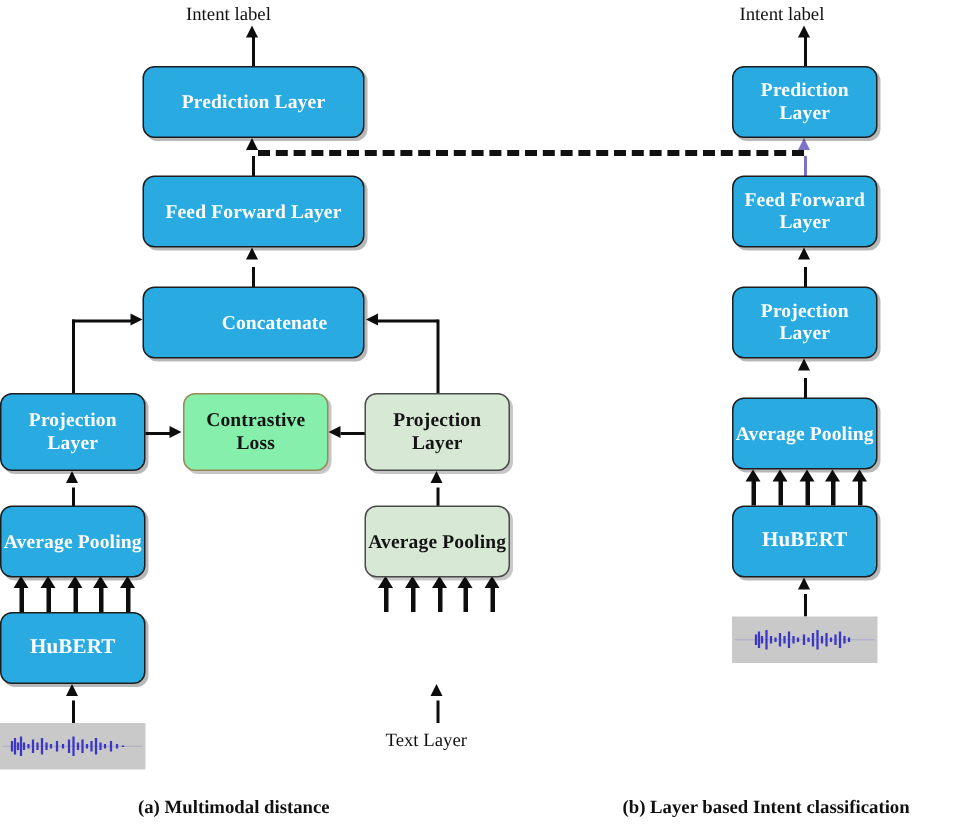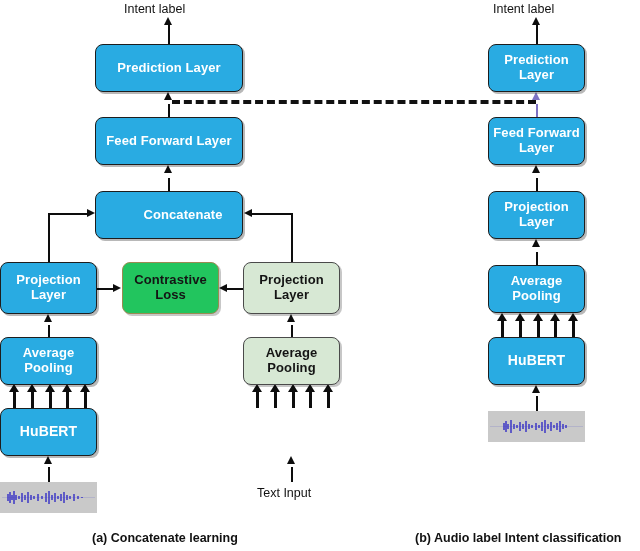--- a/index.html
+++ b/index.html
@@ -1,17 +1,17 @@
 <!DOCTYPE html>
 <html><head>
 <meta charset="utf-8">
 <style>
   html,body{margin:0;padding:0;background:#ffffff;}
   body{width:640px;height:551px;font-family:"Liberation Sans",sans-serif;overflow:hidden;}
-  #stage{position:relative;width:640px;height:405px;}
+  #stage{position:relative;width:640px;height:405px;font-family:Liberation Serif, serif;}
 
   
   .box{
     position:absolute;
     box-sizing:border-box;
     border-radius:8px;
     display:flex;align-items:center;justify-content:center;
     text-align:center;
     line-height:1.12;
     font-size:13px;
@@ -25,21 +25,21 @@
     color:#ffffff;
     box-shadow:2px 2px 0 rgba(0,0,0,.28);
   }
   .green{
     background:#D7E8D4;
     border:1.6px solid #4a4a4a;
     color:#141414;
     box-shadow:2px 2px 0 rgba(0,0,0,.22);
   }
   .cream{
-    background:#22c55e;
+    background:#86efac;
     border:1.6px solid #9a8a52;
     color:#141414;
     box-shadow:2px 2px 0 rgba(0,0,0,.22);
   }
   .wave{
     position:absolute;
     background:#C9C9C9;
     border:0;
     z-index:4;
     overflow:hidden;
@@ -214,23 +214,23 @@
           <line x1="64" y1="10" x2="64" y2="21"></line>
         <line x1="67" y1="13" x2="67" y2="18"></line>
           <line x1="70" y1="14" x2="70" y2="17"></line>
         <line x1="74" y1="12" x2="74" y2="19"></line>
           <line x1="78" y1="14" x2="78" y2="17"></line>
         <line x1="82" y1="15" x2="82" y2="16"></line>
       </g>
     </svg>
   </div>
 
-  <div class="txt" style="left:257px;top:486px;">Text Input</div>
-
-  <div class="caption" style="left:92px;top:531px;">(a) Concatenate learning</div>
+  <div class="txt" style="left:257px;top:486px;">Text Layer</div>
+
+  <div class="caption" style="left:92px;top:531px;">(a) Multimodal distance</div>
 
   <div class="dashline" style="left:172px;top:100px;width:364px;"></div>
 
   <div class="txt" style="left:493px;top:2px;">Intent label</div>
   <div class="ln vln" style="left:536px;top:22px;height:22px;"></div>
   <div class="ahead" style="left:532px;top:17px;"></div>
 
   <div class="box blue" style="left:488px;top:44px;width:97px;height:48px;">
     <span>Prediction Layer</span>
   </div>
@@ -297,15 +297,15 @@
         <line x1="63" y1="11" x2="63" y2="20"></line>
           <line x1="66" y1="14" x2="66" y2="17"></line>
         <line x1="69" y1="12" x2="69" y2="19"></line>
           <line x1="72" y1="10" x2="72" y2="21"></line>
         <line x1="75" y1="13" x2="75" y2="18"></line>
           <line x1="78" y1="14" x2="78" y2="17"></line>
       </g>
     </svg>
   </div>
 
-  <div class="caption" style="left:415px;top:531px;">(b) Audio label Intent classification</div>
+  <div class="caption" style="left:415px;top:531px;">(b) Layer based Intent classification</div>
 
 </div>
 
 </body></html>

